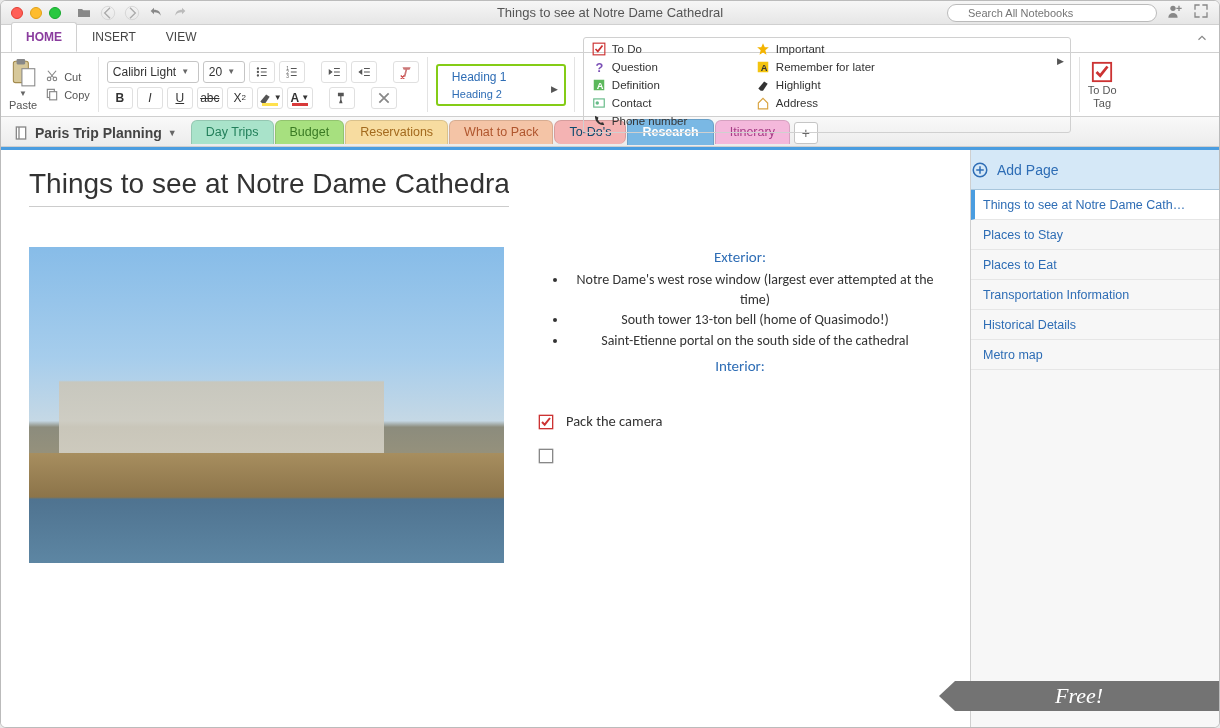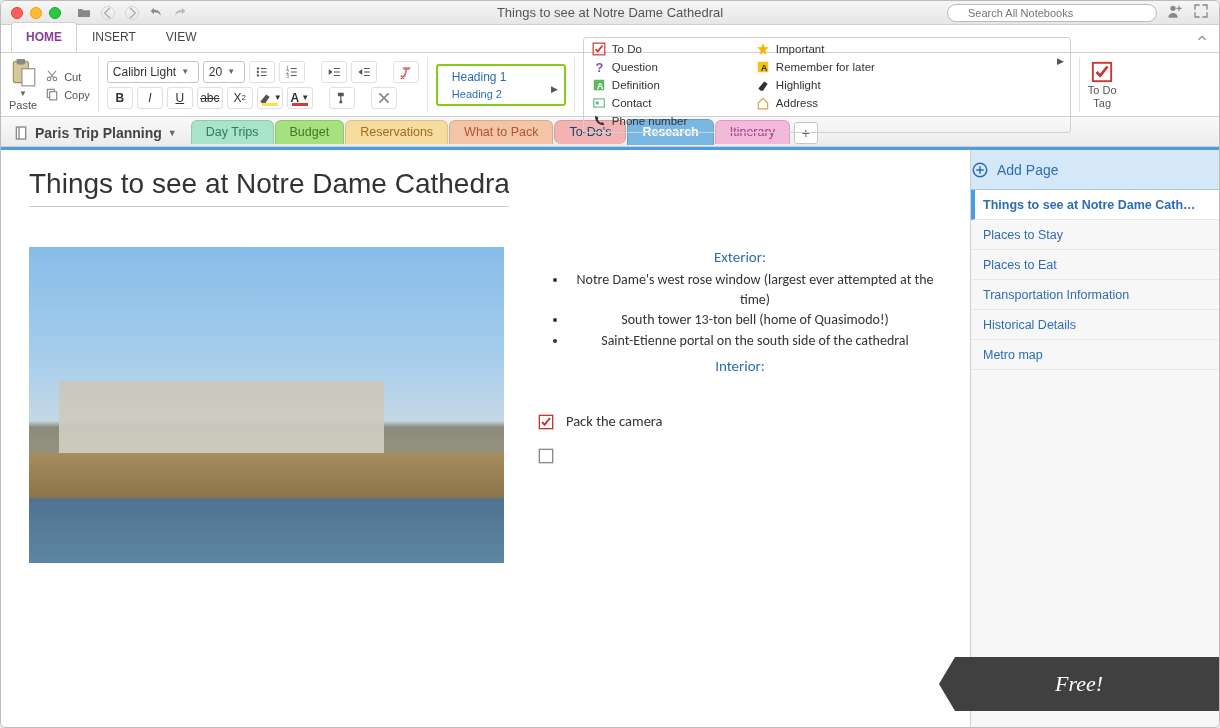--- a/index.html
+++ b/index.html
@@ -81,24 +81,24 @@
 .note-text li { margin-bottom: 1px; }
 .todo-row { display: flex; align-items: center; gap: 12px; margin-top: 34px; font-size: 14.5px;}
 .todo-row svg { width: 16px; height: 16px; }
 .todo-row.bold { font-weight: bold; margin-top: 16px; }
 
 
 .page-panel { width: 249px; border-left: 1px solid #cfcfcf; background: #f7f7f7; display: flex; flex-direction: column; }
 .add-page { height: 40px; background: #d5e8f7; border-bottom: 1px solid #a8c6dc; display: flex; align-items: center; gap: 8px; color: #2e6db5; font-size: 14px; cursor: pointer; font-weight: 500; }
 .add-page svg { width: 18px; height: 18px; fill: none; stroke: #2e6db5; stroke-width: 2; }
 .page-item { height: 30px; display: flex; align-items: center; padding-left: 12px; font-size: 12.5px; color: #2e6db5; border-bottom: 1px solid #e6e6e6; cursor: pointer; white-space: nowrap; overflow: hidden; text-overflow: ellipsis; }
-.page-item.active { border-left: 4px solid #4a9de0; padding-left: 8px; background: #fff; font-weight: bold; }
-
-
-.free-banner { position: absolute; bottom: 16px; right: 0; width: 280px; height: 54px; background: #404040; color: #fff; display: flex; align-items: center; justify-content: center; font-style: italic; font-size: 22px; font-family: Georgia, serif; clip-path: polygon(16px 0%, 100% 0%, 100% 100%, 16px 100%, 0% 50%); }
+.page-item.active { border-left: 4px solid #4a9de0; padding-left: 8px; background: #fff; }
+
+
+.free-banner { position: absolute; bottom: 16px; right: 0; width: 280px; height: 30px; background: #737373; color: #fff; display: flex; align-items: center; justify-content: center; font-style: italic; font-size: 22px; font-family: Georgia, serif; clip-path: polygon(16px 0%, 100% 0%, 100% 100%, 16px 100%, 0% 50%); }
 .free-banner::before { content: ""; position: absolute; left: -18px; top: -12px; width: 18px; height: 12px; background: #5a2866; clip-path: polygon(0 100%, 100% 0, 100% 100%); }
 </style>
 </head>
 <body>
 
 <div class="window">
 
   <div class="titlebar">
     <div class="traffic">
       <div class="tl red"></div>

